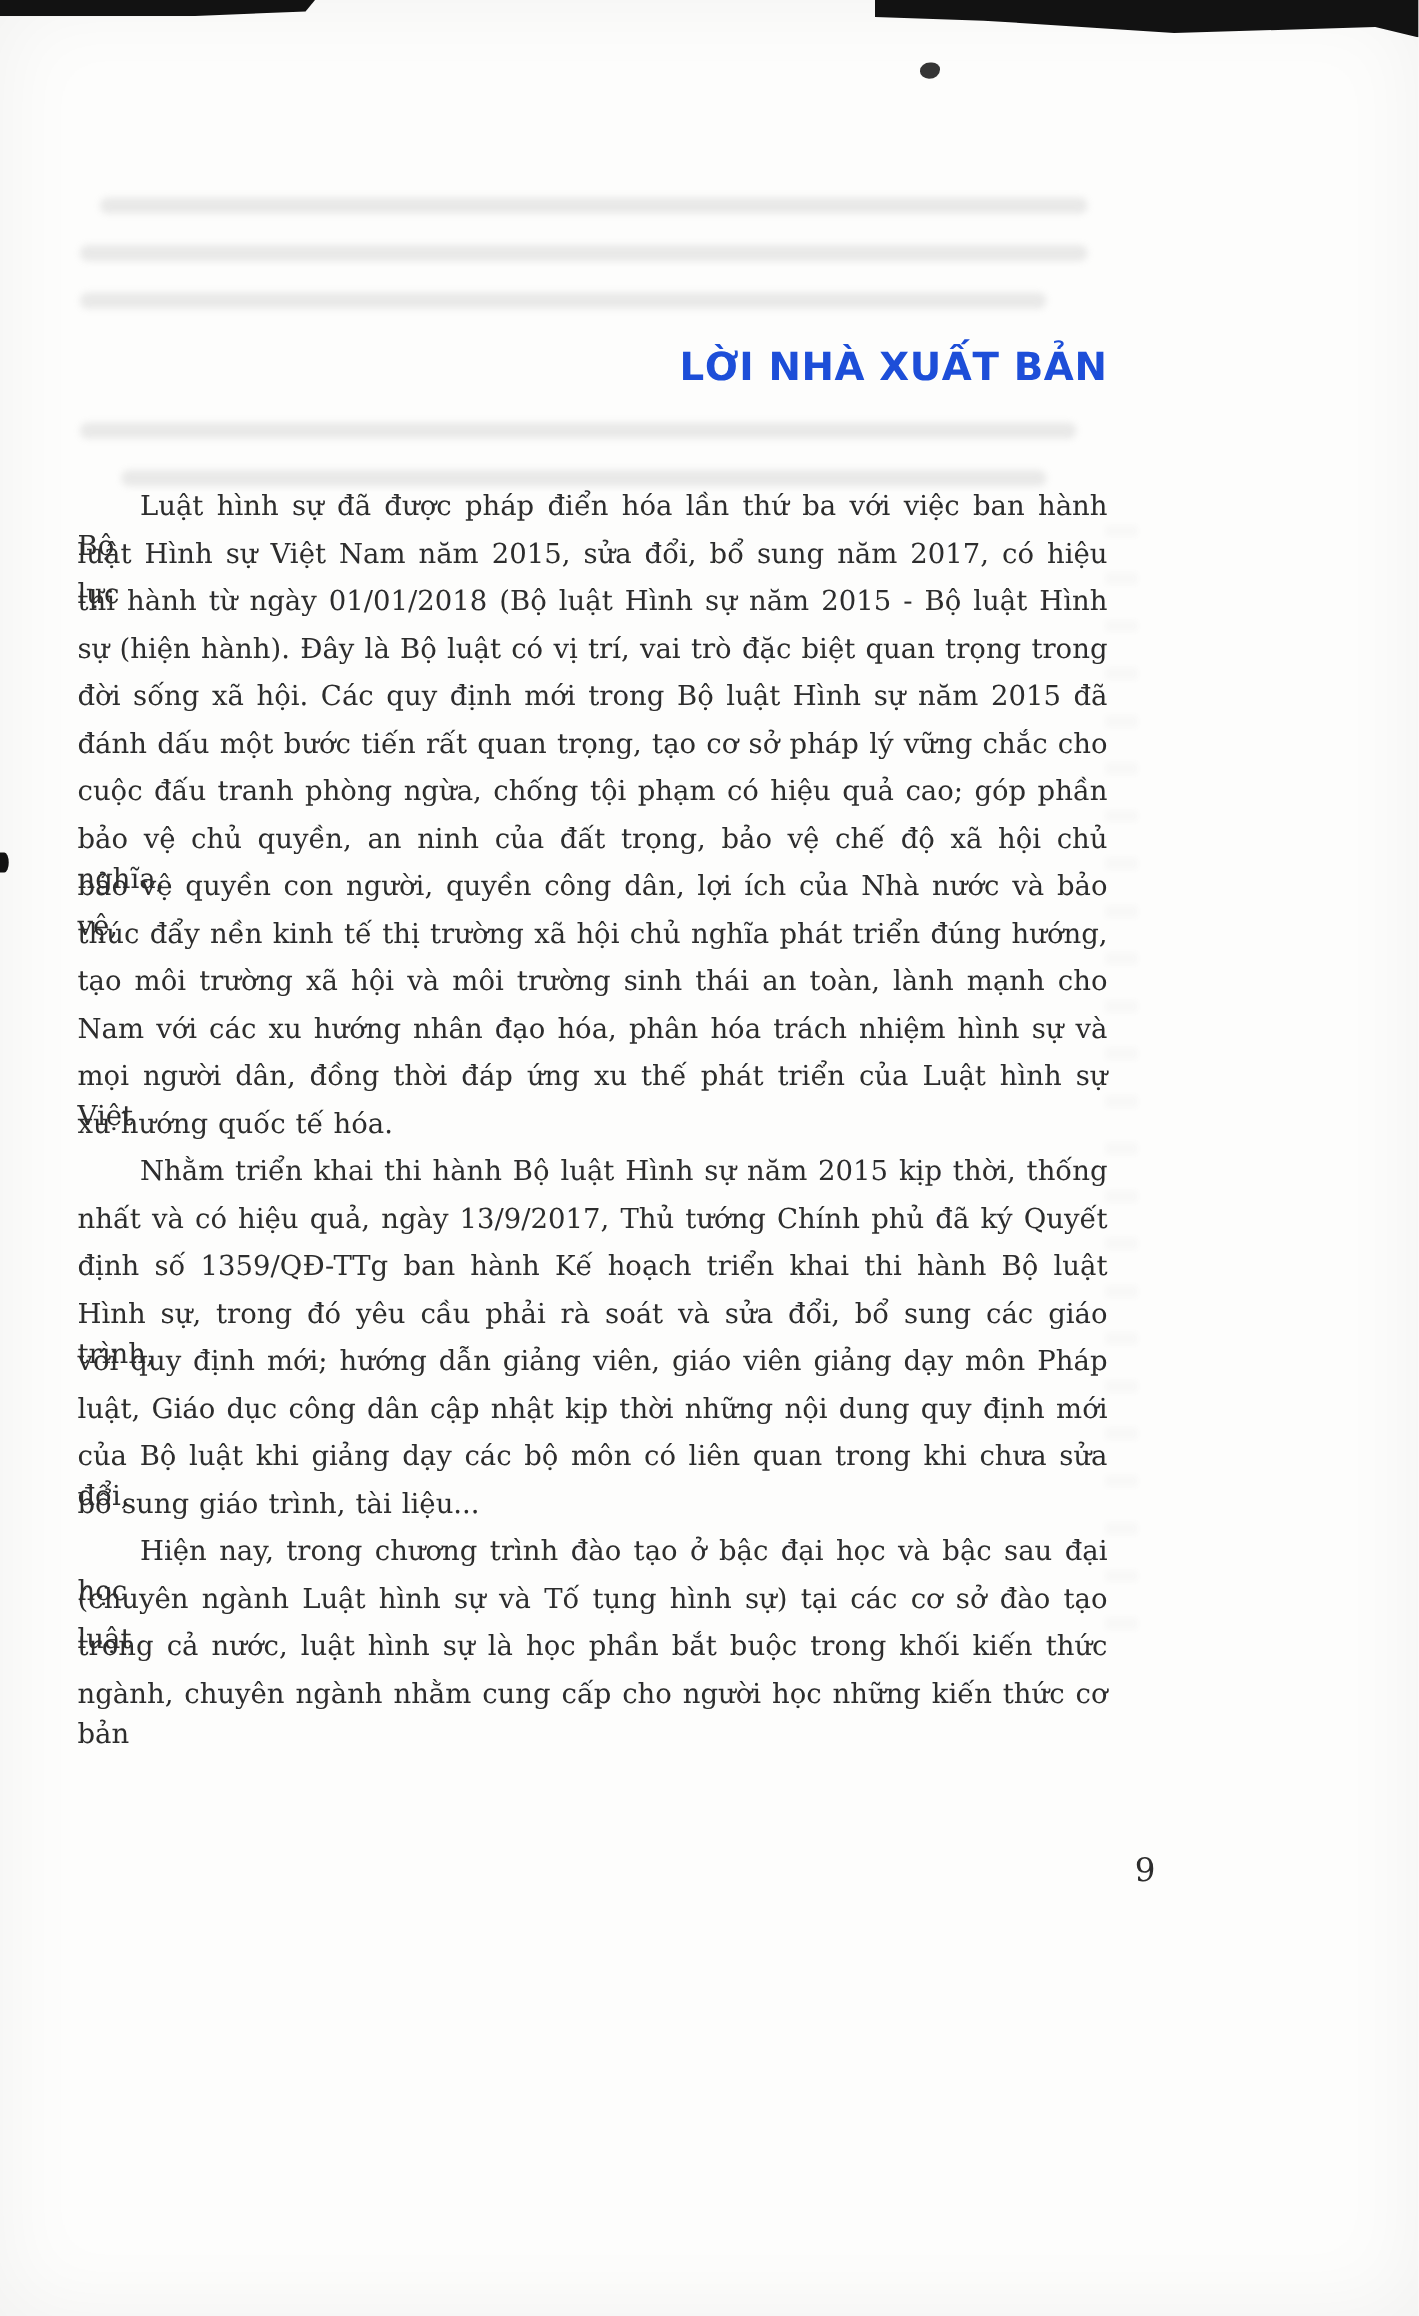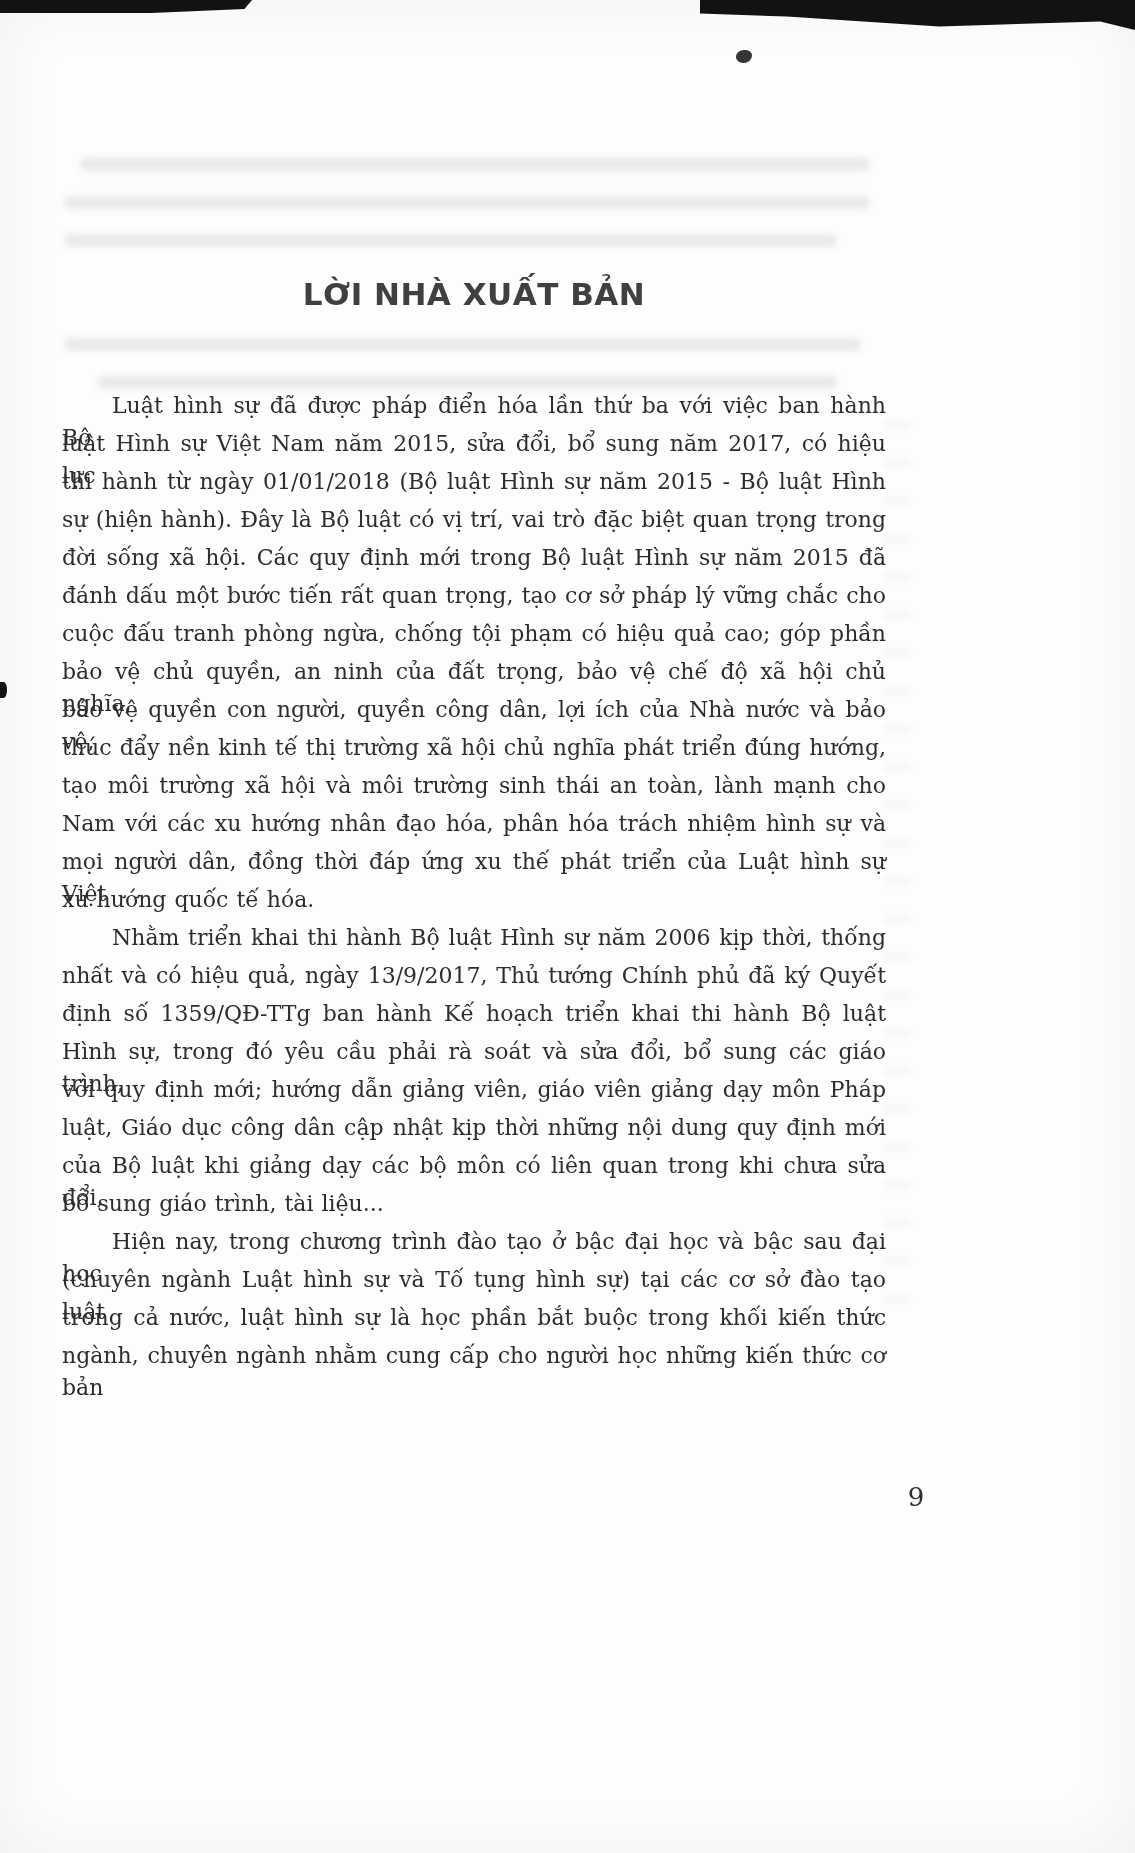--- a/index.html
+++ b/index.html
@@ -64,26 +64,26 @@
       rgba(255,255,255,0) 10px, rgba(255,255,255,0) 38px
     );
     opacity: 0.10;
     filter: blur(2px);
   }
   
   .title {
     position: absolute;
     left: 62px; top: 276px; width: 824px;
     margin: 0;
-    text-align: center;
+    text-align: right;
     font-family: "DejaVu Sans", "Liberation Sans", sans-serif;
     font-weight: bold;
     font-size: 31px;
     letter-spacing: 0.5px;
-    color: #404040;
+    color: #1d4ed8;
   }
   
   .text-block {
     position: absolute;
     left: 62px; top: 390px; width: 824px;
     font-size: 22px;
     color: #2d2d2d;
   }
   .line {
     line-height: 32px;
@@ -137,21 +137,21 @@
         <div class="line">cuộc đấu tranh phòng ngừa, chống tội phạm có hiệu quả cao; góp phần</div>
         <div class="line">bảo vệ chủ quyền, an ninh của đất trọng, bảo vệ chế độ xã hội chủ nghĩa,</div>
         <div class="line">bảo vệ quyền con người, quyền công dân, lợi ích của Nhà nước và bảo vệ,</div>
         <div class="line">thúc đẩy nền kinh tế thị trường xã hội chủ nghĩa phát triển đúng hướng,</div>
         <div class="line">tạo môi trường xã hội và môi trường sinh thái an toàn, lành mạnh cho</div>
         <div class="line">Nam với các xu hướng nhân đạo hóa, phân hóa trách nhiệm hình sự và</div>
         <div class="line">mọi người dân, đồng thời đáp ứng xu thế phát triển của Luật hình sự Việt</div>
         <div class="line end">xu hướng quốc tế hóa.</div>
       </div>
       <div class="paragraph">
-        <div class="line first">Nhằm triển khai thi hành Bộ luật Hình sự năm 2006 kịp thời, thống</div>
+        <div class="line first">Nhằm triển khai thi hành Bộ luật Hình sự năm 2015 kịp thời, thống</div>
         <div class="line">nhất và có hiệu quả, ngày 13/9/2017, Thủ tướng Chính phủ đã ký Quyết</div>
         <div class="line">định số 1359/QĐ-TTg ban hành Kế hoạch triển khai thi hành Bộ luật</div>
         <div class="line">Hình sự, trong đó yêu cầu phải rà soát và sửa đổi, bổ sung các giáo trình,</div>
         <div class="line">với quy định mới; hướng dẫn giảng viên, giáo viên giảng dạy môn Pháp</div>
         <div class="line">luật, Giáo dục công dân cập nhật kịp thời những nội dung quy định mới</div>
         <div class="line">của Bộ luật khi giảng dạy các bộ môn có liên quan trong khi chưa sửa đổi,</div>
         <div class="line end">bổ sung giáo trình, tài liệu...</div>
       </div>
       <div class="paragraph">
         <div class="line first">Hiện nay, trong chương trình đào tạo ở bậc đại học và bậc sau đại học</div>

